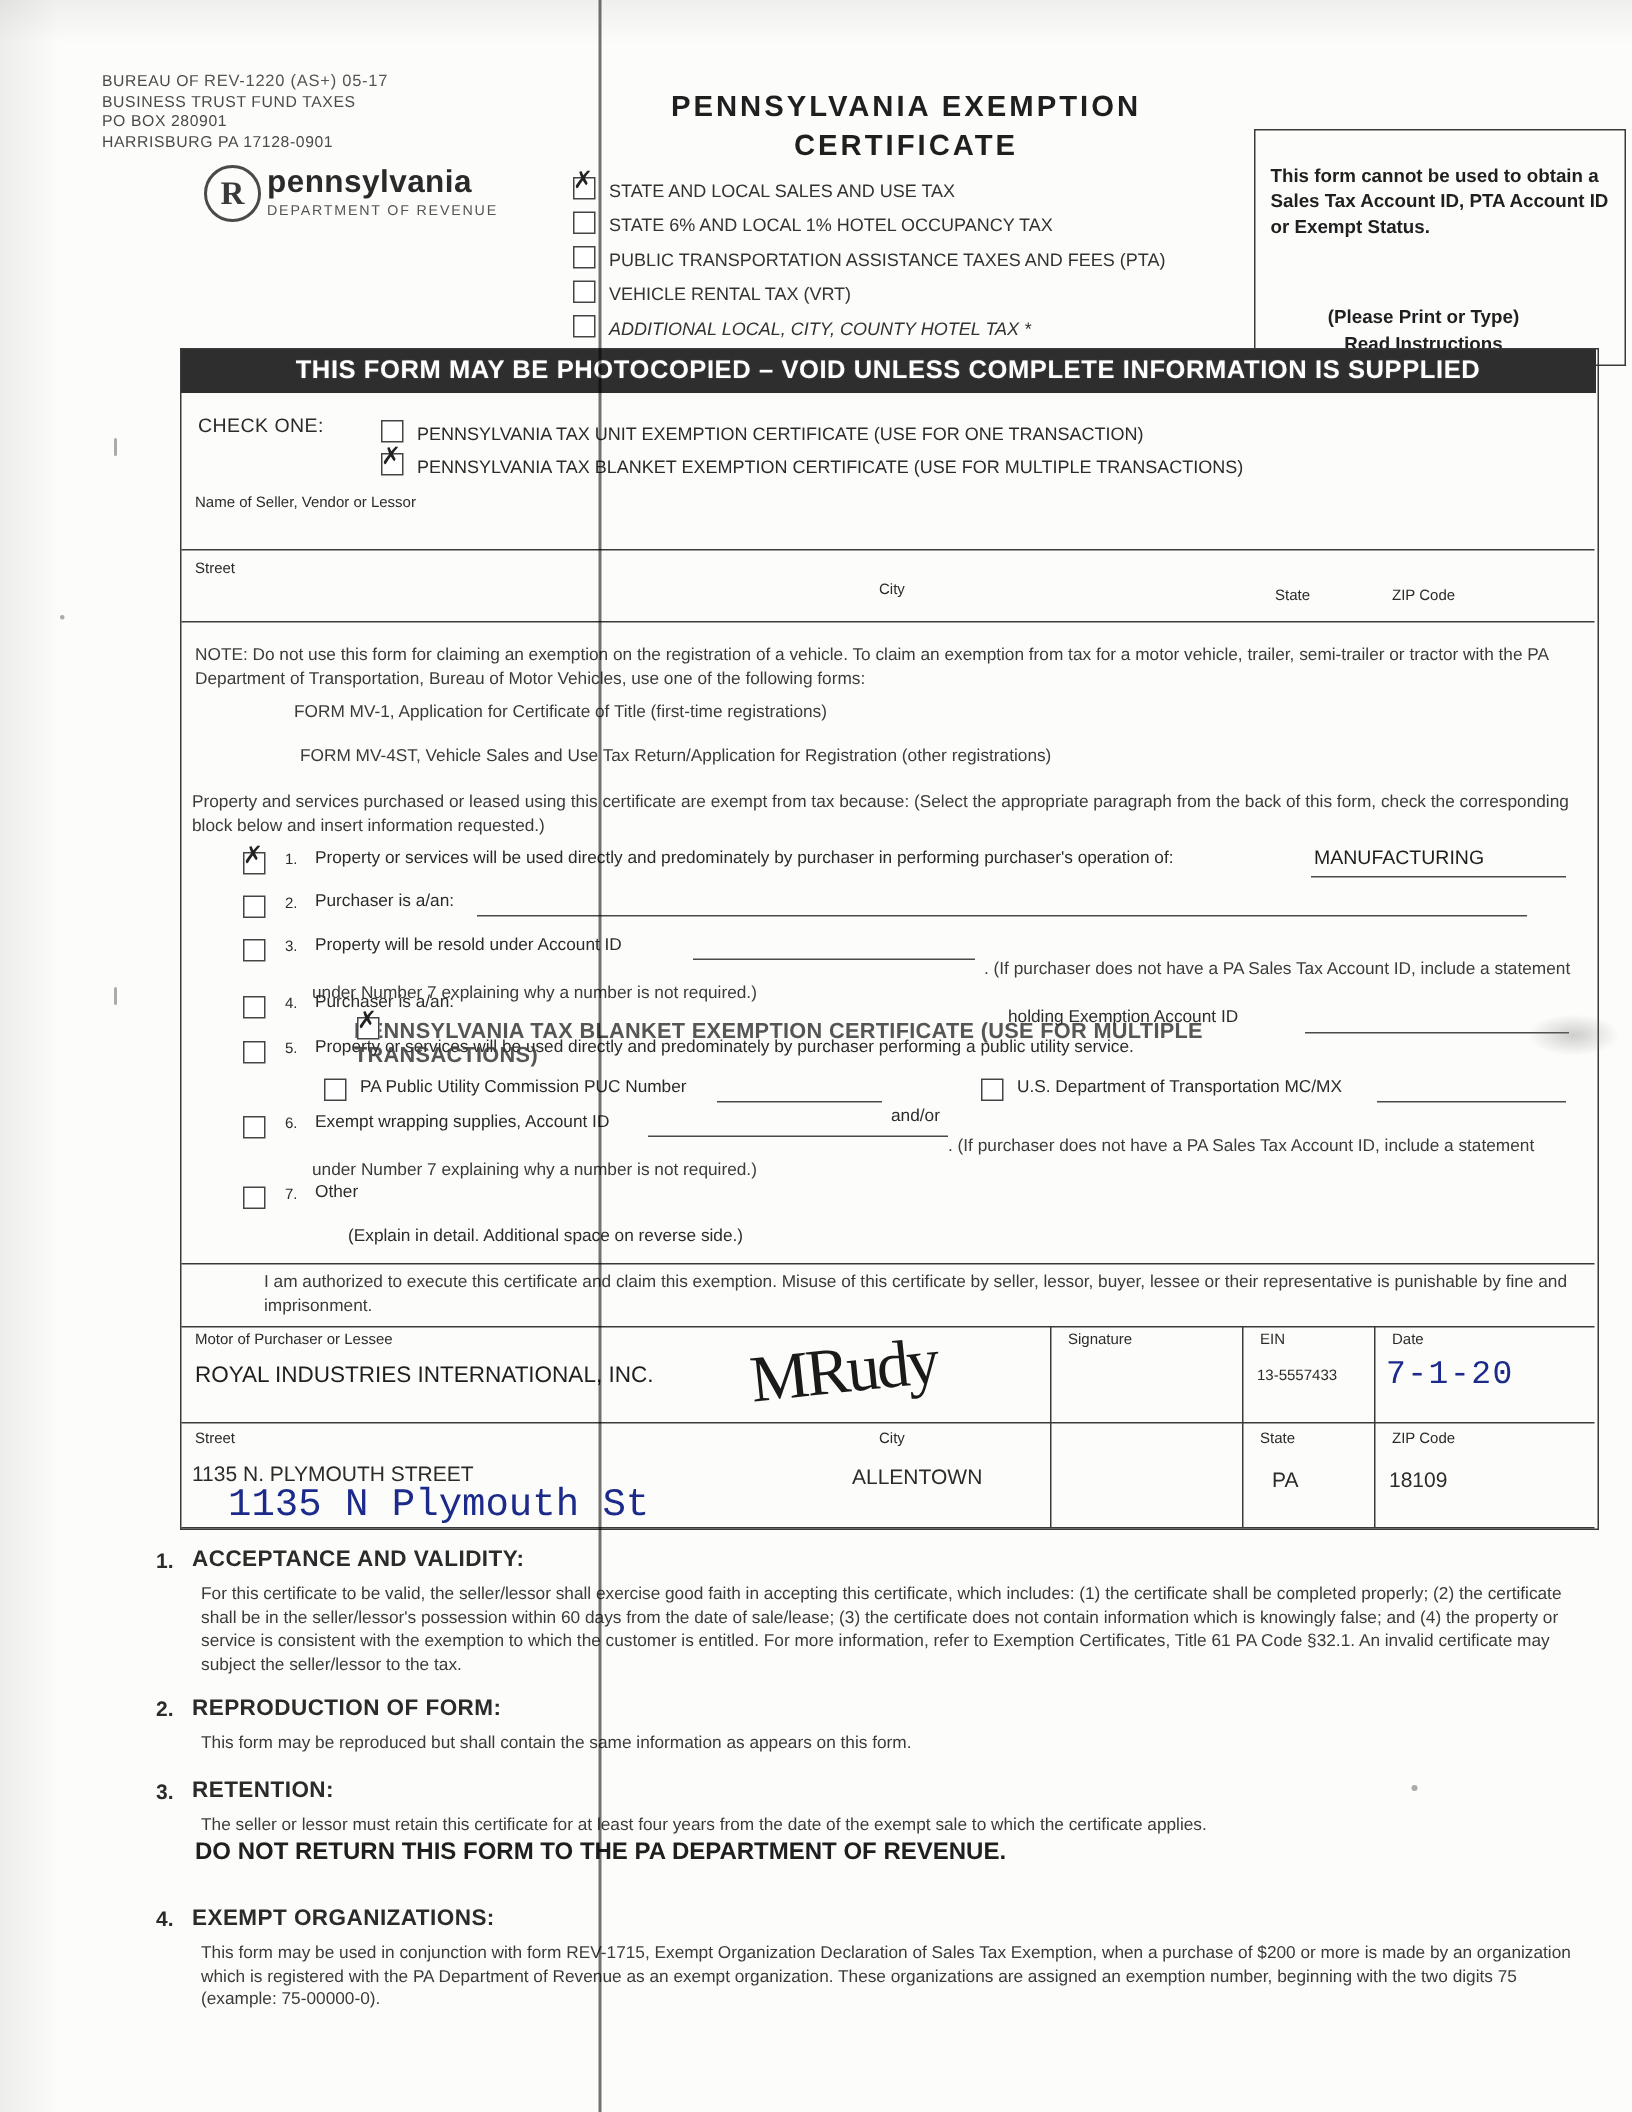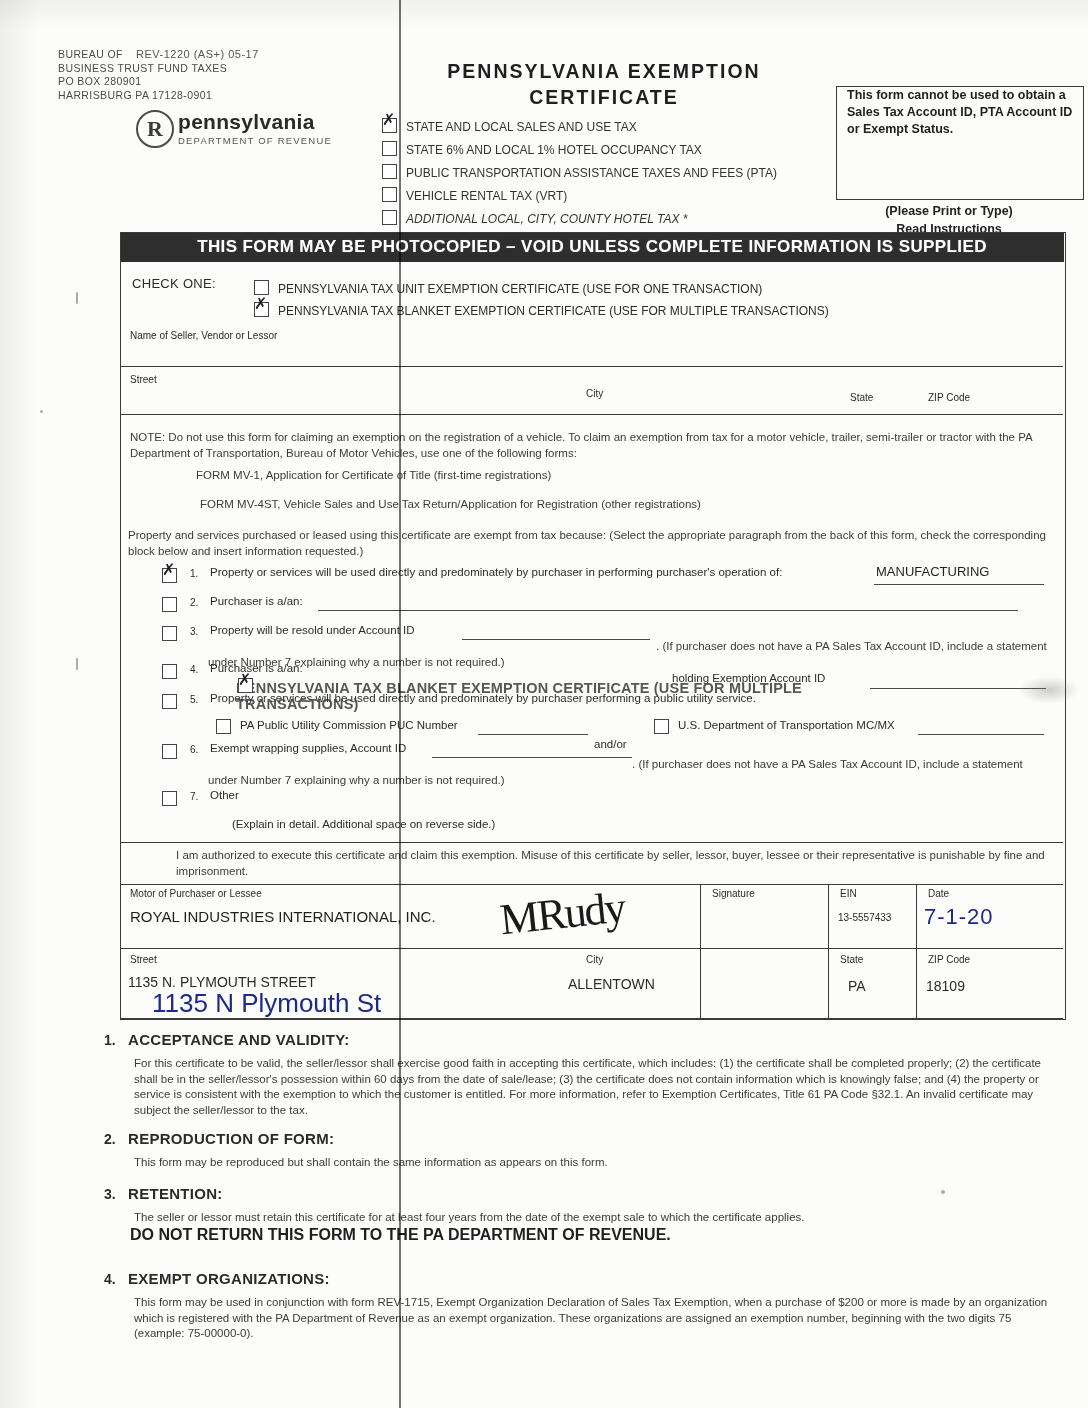--- a/index.html
+++ b/index.html
@@ -46,55 +46,55 @@
   
   .logo-wrap { position:absolute; left:136px; top:108px; width:230px; }
   .logo-mark {
     position:absolute; left:0; top:2px; width:34px; height:34px;
     border-radius:50%; border:2px solid #4a4a4a; color:#3a3a3a;
     font-family:"Liberation Serif", serif; font-size:22px; font-weight:bold;
     text-align:center; line-height:33px;
   }
   .logo-text { position:absolute; left:42px; top:2px; font-size:21px; font-weight:bold; color:#2a2a2a; letter-spacing:0.3px;}
   .logo-sub { position:absolute; left:42px; top:27px; font-size:9.5px; letter-spacing:1.2px; color:#555; }
-  .addr { position:absolute; left:58px; top:48px; font-size:10.5px; line-height:13.5px; color:#4a4a4a; letter-spacing:0.4px;}
+  .addr { position:absolute; left:68px; top:48px; font-size:10.5px; line-height:13.5px; color:#4a4a4a; letter-spacing:0.4px;}
 
   
   .taxlist { position:absolute; left:382px; top:116px; width:460px; }
   .taxrow { position:relative; height:23px; font-size:12px; color:#333; }
   .cb {
     display:inline-block; width:13px; height:13px; border:1.3px solid #444;
     position:relative; top:2px; margin-right:9px; background:#fff;
   }
   .cb.x::after {
     content:"✗"; position:absolute; left:-1px; top:-7px; font-size:16px; color:#222;
     font-family:"DejaVu Sans", sans-serif; line-height:16px;
   }
   .ital { font-style:italic; }
 
   
   .notice-box {
     position:absolute; left:836px; top:86px; width:226px; height:112px;
-    border:1.5px solid #3a3a3a; padding:0 10px;
+    border:1.5px solid #3a3a3a; padding:22px 10px;
     font-size:12.5px; line-height:17px; font-weight:bold; color:#1f1f1f;
   }
   .notice-sub { position:absolute; left:836px; top:202px; width:226px; text-align:center;
     font-size:12.5px; line-height:18px; font-weight:bold; color:#1f1f1f; }
 
   
   .banner {
     position:absolute; left:120px; top:232px; width:944px; height:30px;
     background:#2e2e2e; color:#fff; text-align:center;
     font-size:17px; font-weight:bold; letter-spacing:0.4px; line-height:30px;
     overflow:hidden;
   }
   .banner span { text-shadow:0 0 1px rgba(255,255,255,0.3); }
 
   .hand {
-    font-family:Liberation Sans, sans-serif;
+    font-family:Liberation Mono, monospace;
     color:#1c2a8a;
   }
   .sig {
     position:absolute; font-family:"Liberation Serif", serif;
     font-size:44px; color:#1a1a1a; transform:rotate(-6deg);
     letter-spacing:-2px;
   }
   .stamp-overlay {
     position:absolute; left:236px; top:680px; width:680px;
     font-size:14.5px; font-weight:bold; color:#3a3a3a; letter-spacing:0.2px;

